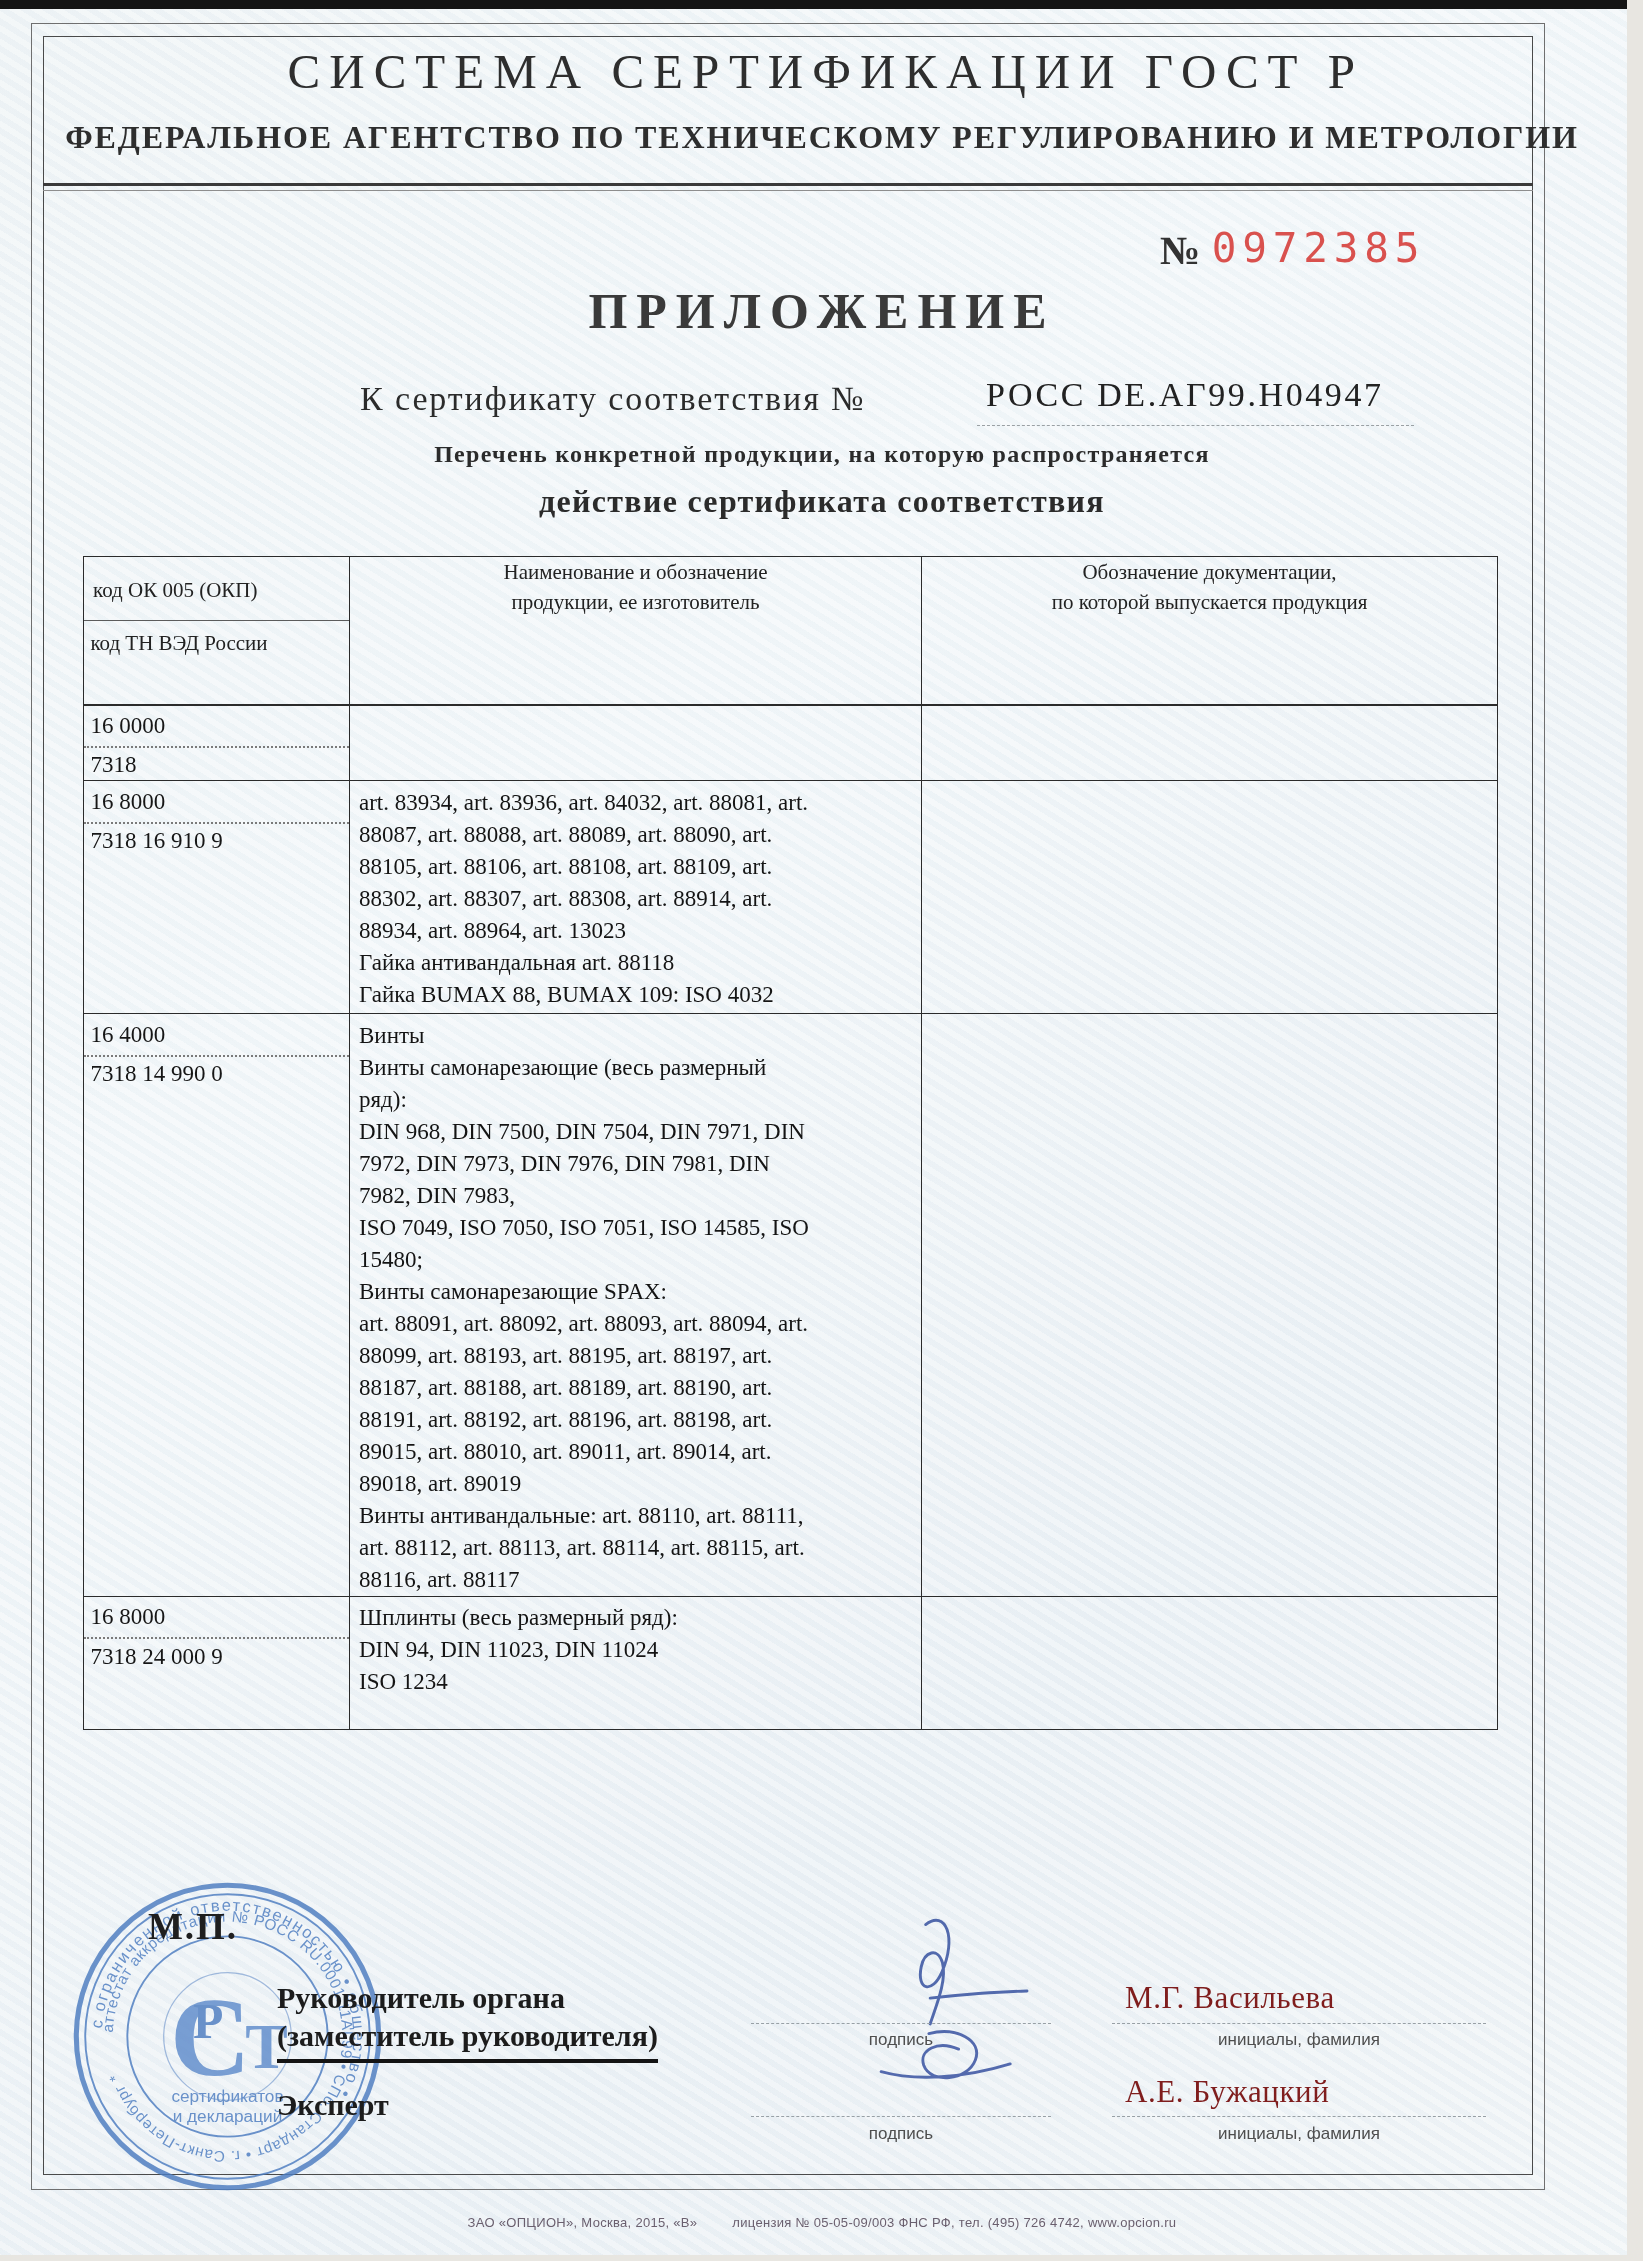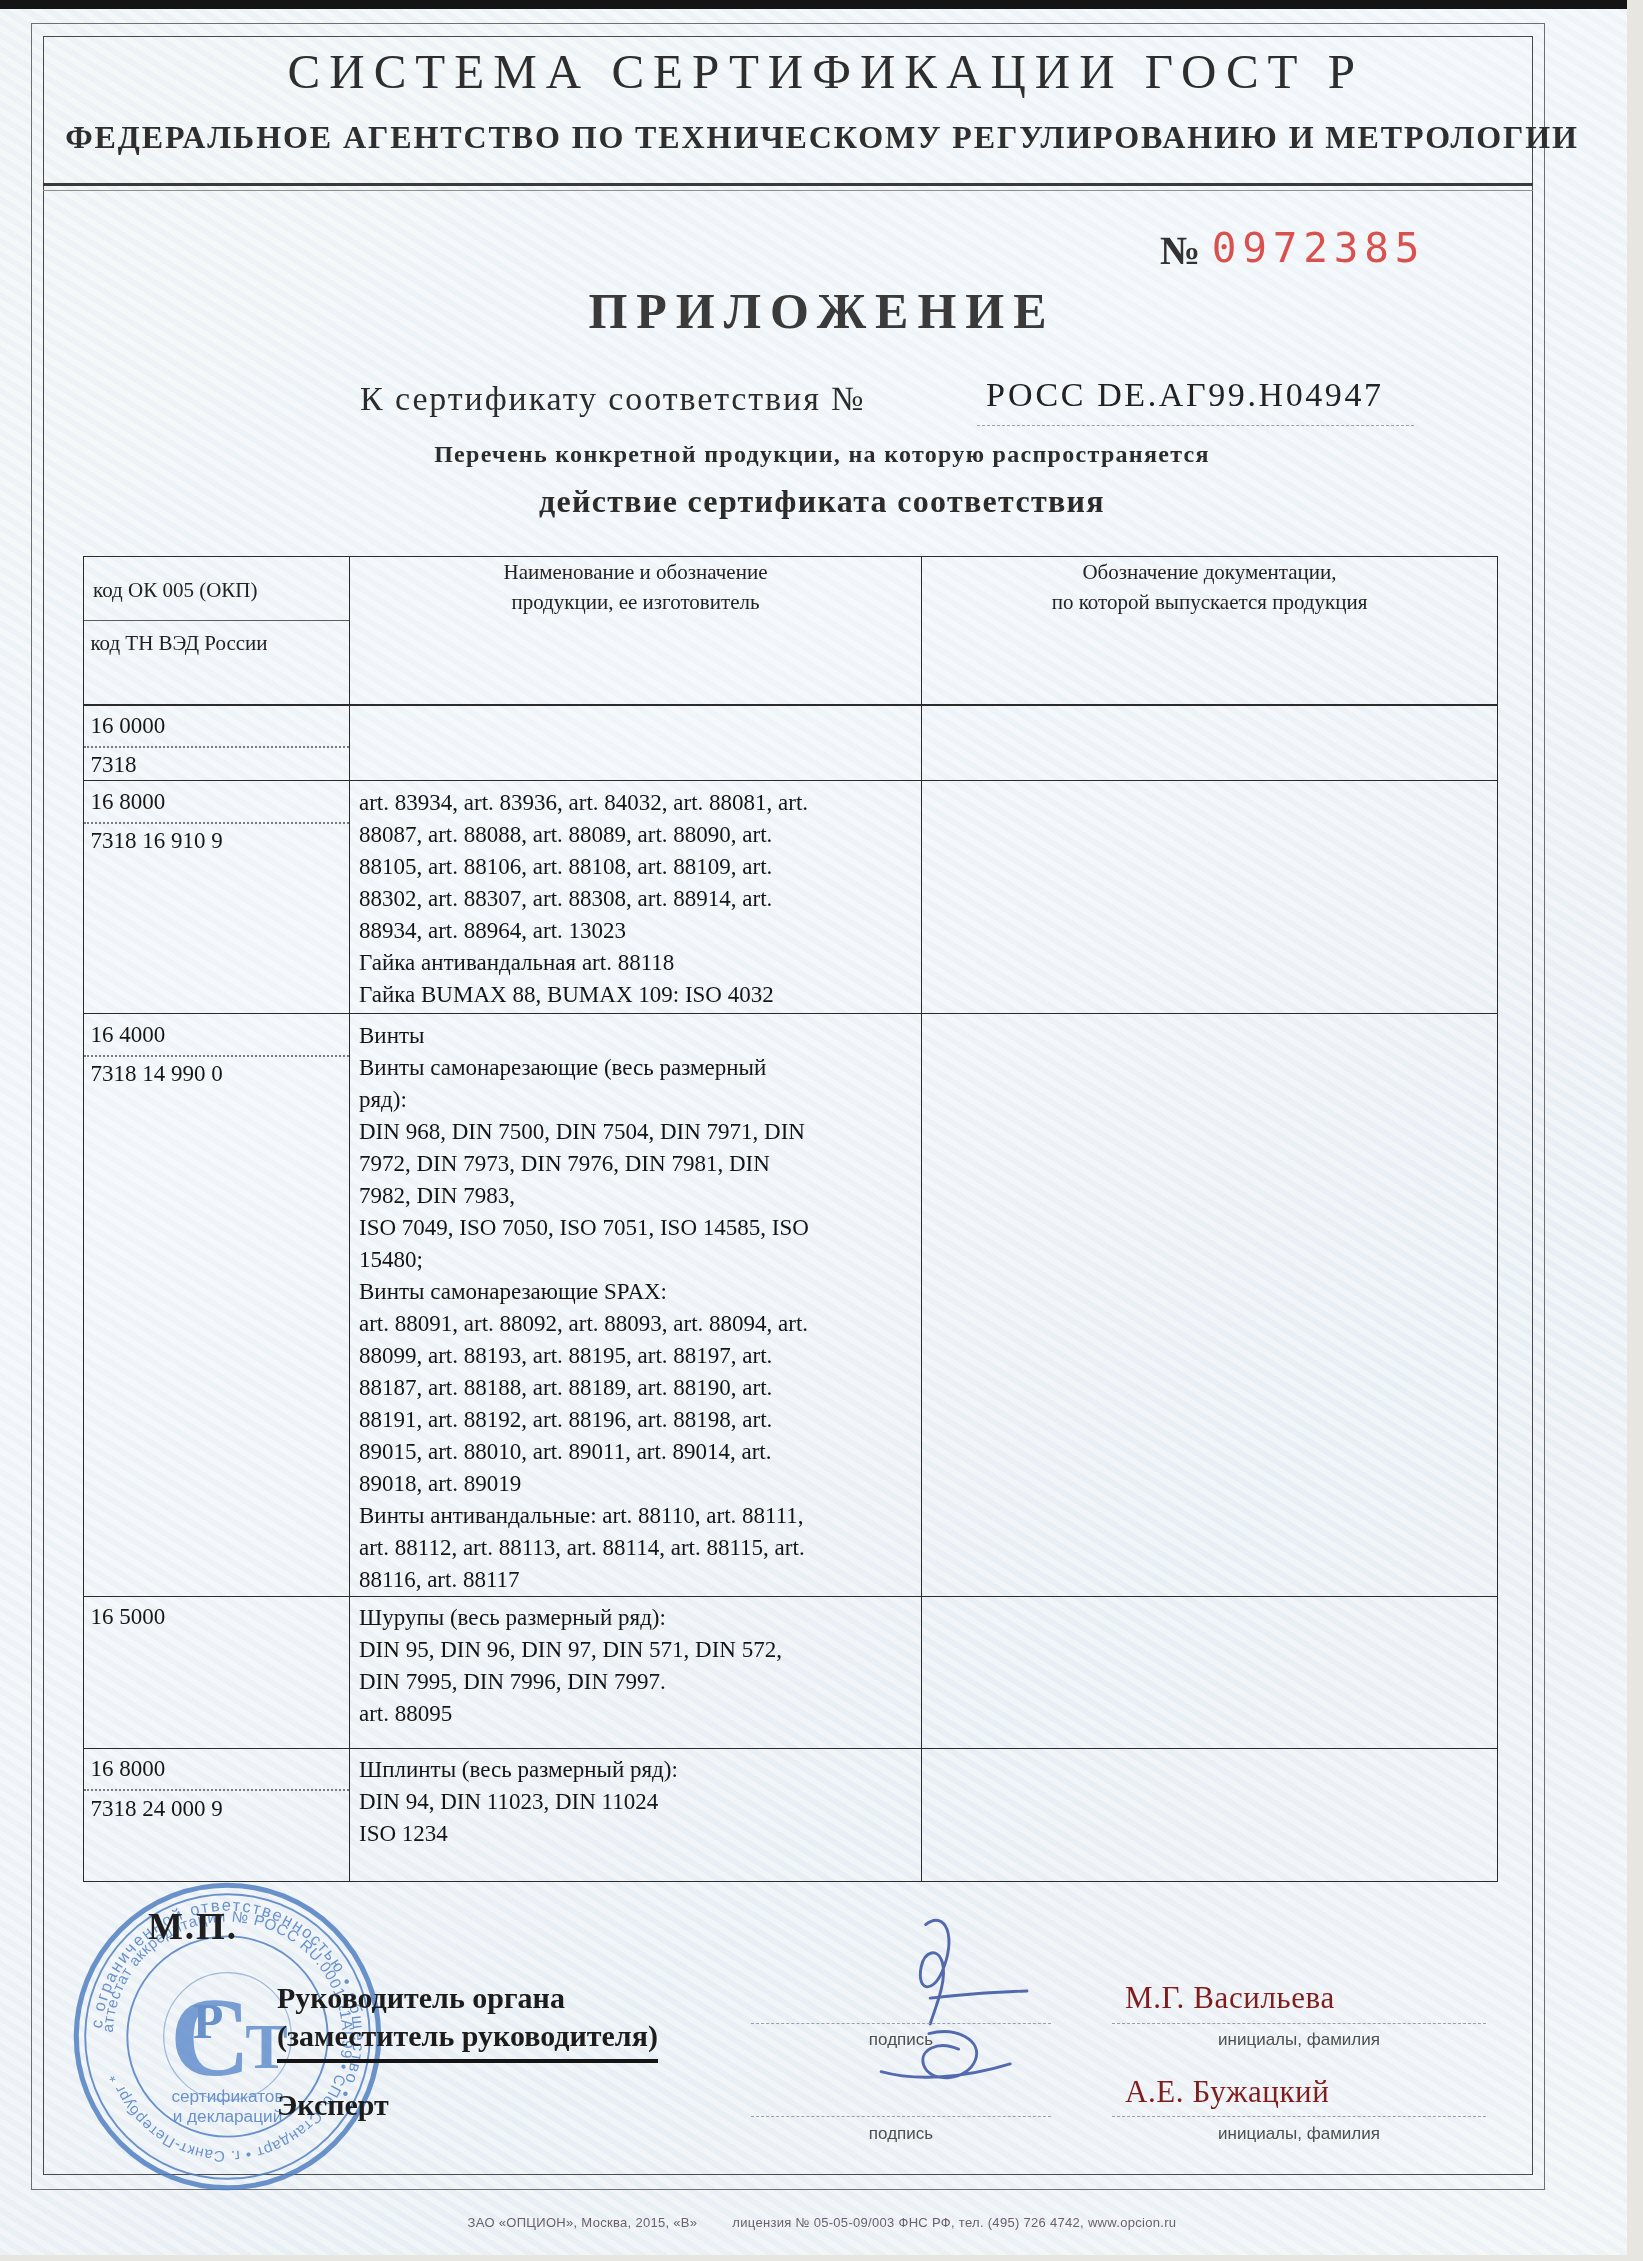--- a/index.html
+++ b/index.html
@@ -166,34 +166,20 @@
 Винты самонарезающие SPAX:
 art. 88091, art. 88092, art. 88093, art. 88094, art.
 88099, art. 88193, art. 88195, art. 88197, art.
 88187, art. 88188, art. 88189, art. 88190, art.
 88191, art. 88192, art. 88196, art.  88198, art.
 89015, art.  88010, art.  89011, art. 89014, art.
 89018, art. 89019
 Винты антивандальные: art. 88110, art. 88111,
 art. 88112, art. 88113, art. 88114, art. 88115, art.
 88116, art. 88117</div>
-        </td>
-    <td>
-          <div class="prod"></div>
-        </td>
-  </tr>
-  <tr class="r4">
-    <td>
-      <div class="codes">16 5000</div>
-    </td>
-    <td>
-          <div class="prod">Шурупы (весь размерный ряд):
-DIN 95, DIN 96, DIN 97, DIN 571, DIN 572,
-DIN 7995, DIN 7996, DIN 7997.
-art. 88095</div>
         </td>
     <td>
           <div class="prod"></div>
         </td>
   </tr>
   <tr class="r5">
     <td>
       <div class="codes">16 8000</div>
       <div class="dotsep"></div>
       <div class="codes" style="padding-top:0;">7318 24 000 9</div>

